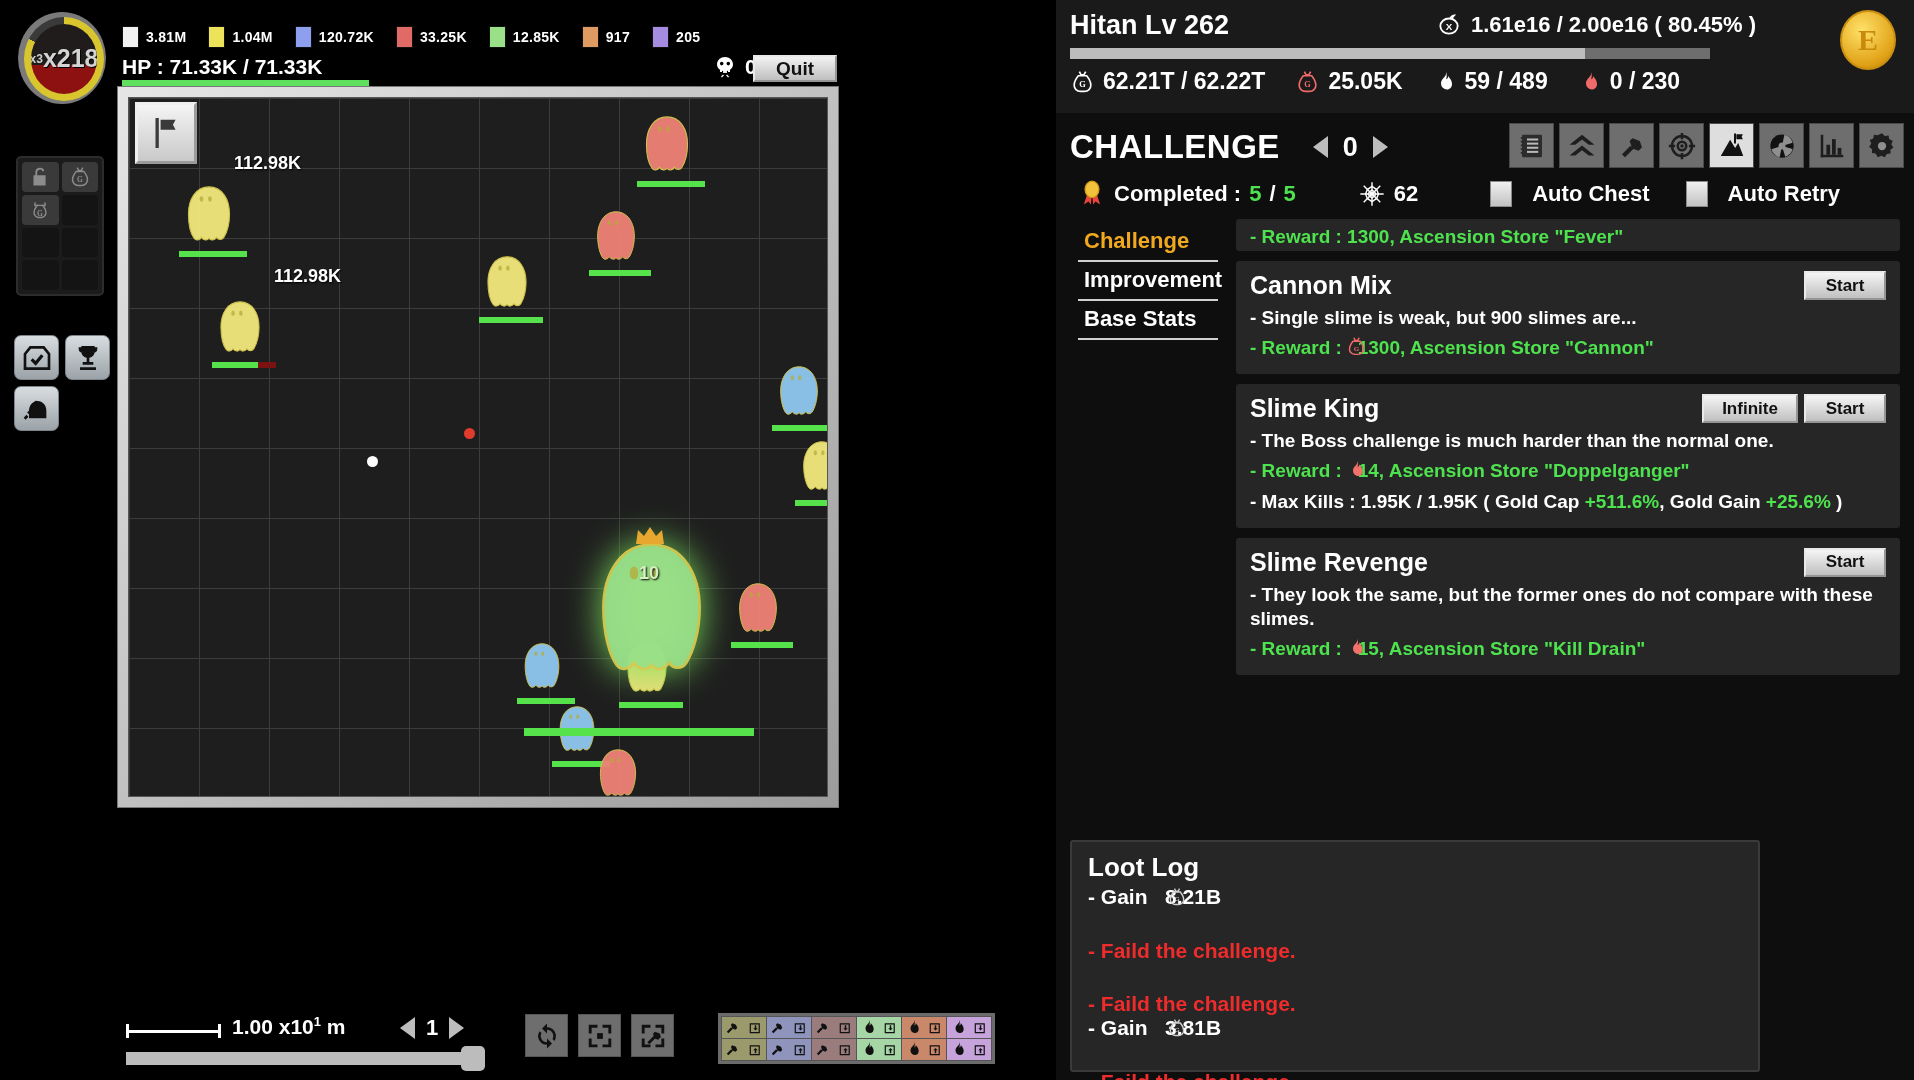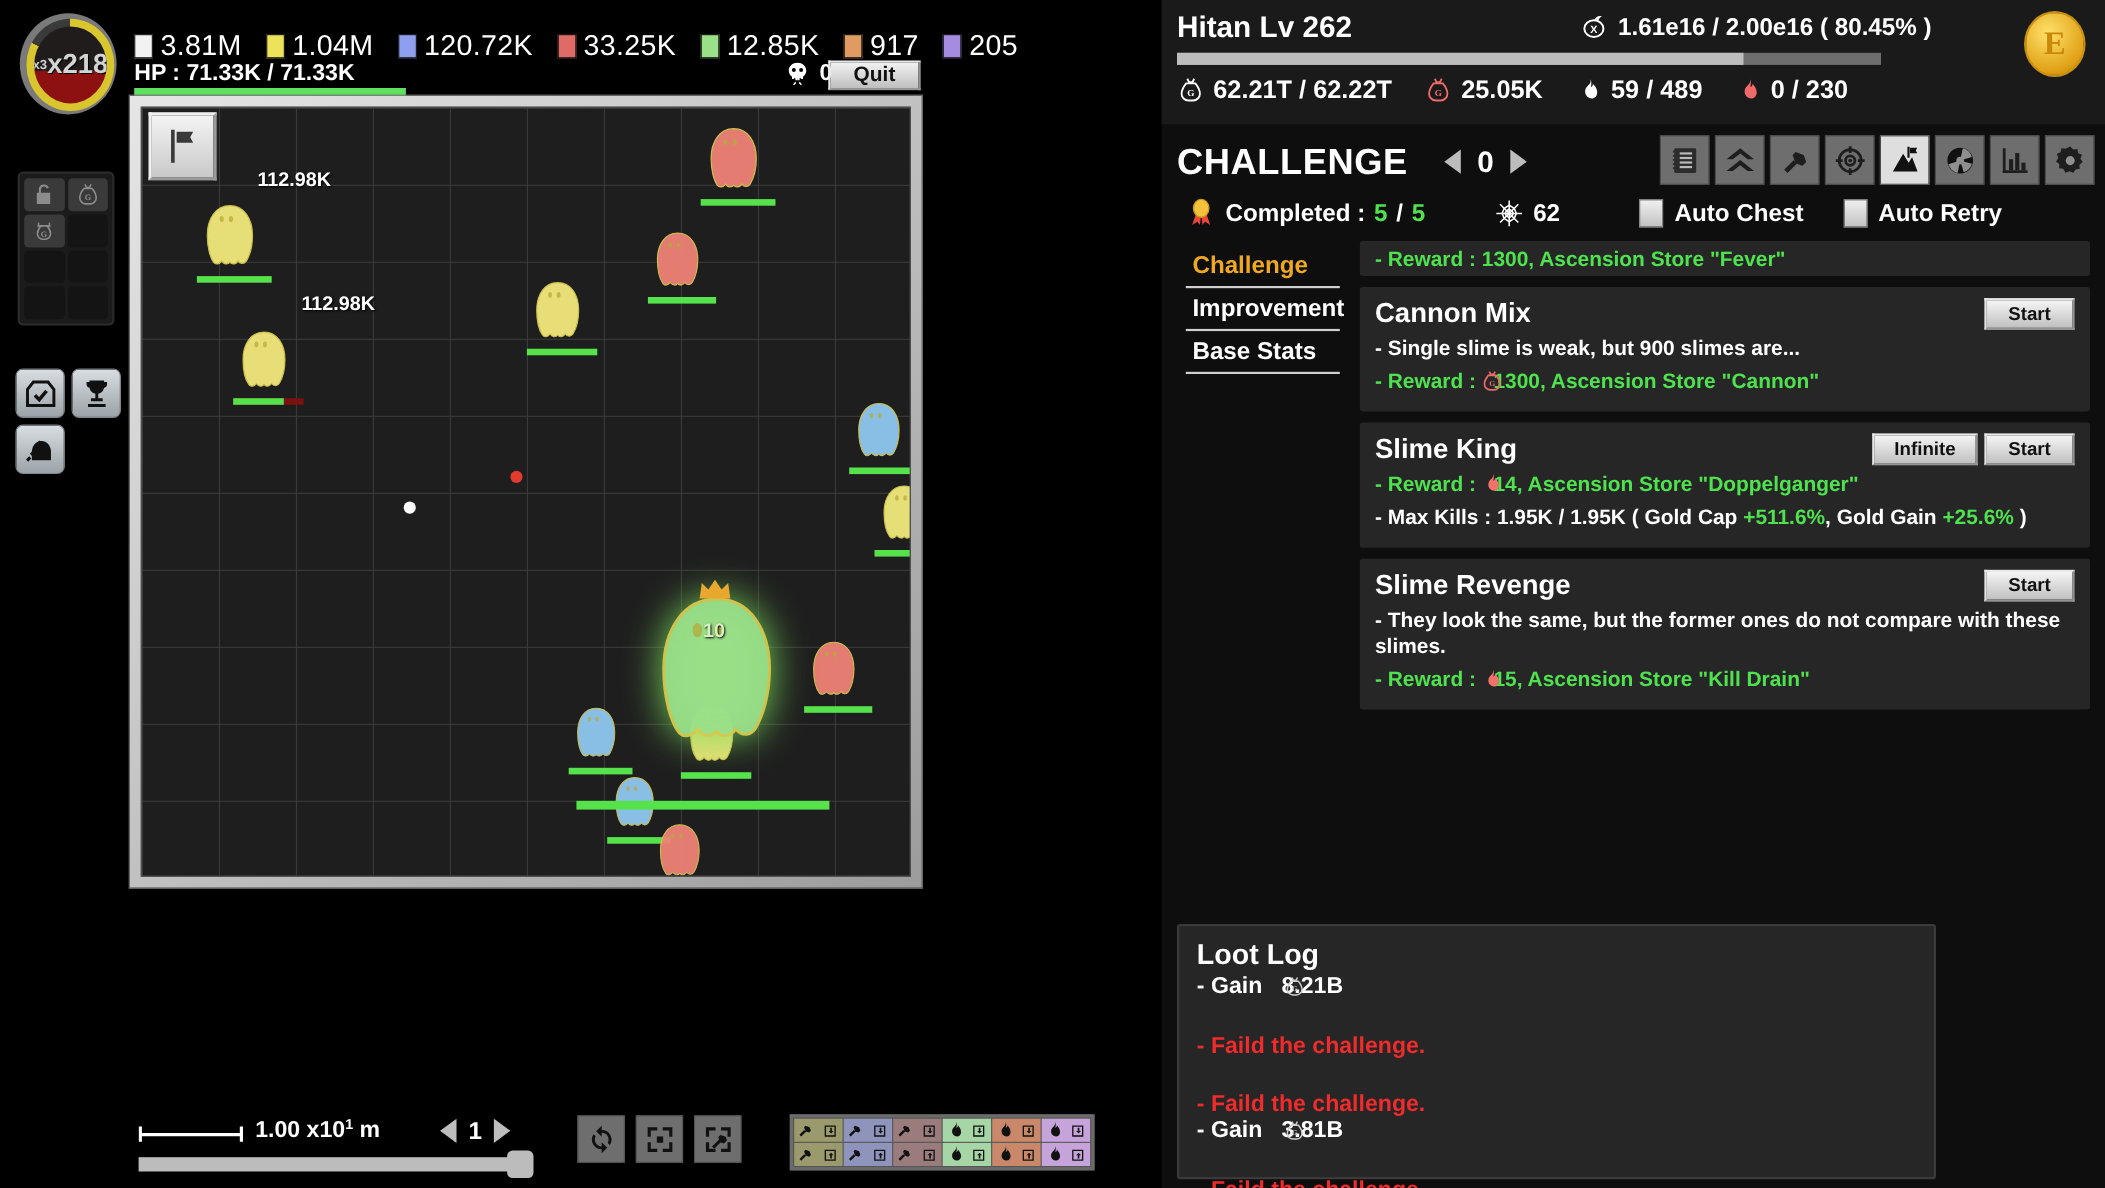--- a/index.html
+++ b/index.html
@@ -30,21 +30,21 @@
     display:flex; flex-direction:row; align-items:center; justify-content:center;
     overflow:hidden;
   }
   .orb-x3{ font-size:12px; font-weight:bold; color:#cfcfcf; line-height:1;}
   .orb-x218{ font-size:25px; font-weight:bold; color:#d4d4d4; line-height:1;
      text-shadow:1px 1px 0 #000; margin-top:-1px;}
   
   #res-row{ position:absolute; left:122px; top:26px; display:flex; align-items:center; gap:22px;}
   .res{ display:flex; align-items:center; gap:7px; }
   .res-sw{ width:17px; height:22px; border:1px solid #111; }
-  .res-val{ font-size:26px; font-weight:normal; letter-spacing:.3px;text-align:center;}
+  .res-val{ font-size:14px; font-weight:bold; letter-spacing:.3px;text-align:center;}
   
   #hp-label{ position:absolute; left:122px; top:55px; font-size:21px; font-weight:bold;}
   #hp-bar-bg{ position:absolute; left:122px; top:80px; width:247px; height:7px; background:#3b3b3b;}
   #hp-bar{ height:100%; background:#5fe05f; width:100%;}
   
   #skull-wrap{ position:absolute; left:713px; top:55px; display:flex; align-items:center; gap:8px;}
   #skull-count{ font-size:21px; font-weight:bold;}
   #quit-btn{
     position:absolute; left:753px; top:55px; width:84px; height:27px;
     background:linear-gradient(#f2f2f2,#bfbfbf);
@@ -142,21 +142,21 @@
   #chal-nav{ display:flex; align-items:center; gap:15px; margin-left:33px;}
   #chal-num{ font-size:27px; font-weight:bold;}
   #icon-bar{ position:absolute; right:10px; top:2px; display:flex; gap:5px;}
   .ibtn{ width:45px; height:45px; background:#6e6e6e; border:1px solid #4a4a4a;
          display:flex; align-items:center; justify-content:center; cursor:pointer;}
   .ibtn.active{ background:#dedede; }
   #summary-row{ display:flex; align-items:center; gap:22px; padding:6px 14px 0 22px;
                 font-size:22px; font-weight:bold;}
   .chk{ width:22px; height:26px; background:linear-gradient(#f0f0f0,#c2c2c2);
         border:1px solid #8a8a8a; cursor:pointer;}
-  .chkwrap{ display:flex; align-items:center; gap:10px; cursor:pointer;}
+  .chkwrap{ display:flex; align-items:center; gap:20px; cursor:pointer;}
   #body-row{ display:flex; padding:10px 14px 0 22px; gap:18px; }
   #side-tabs{ width:140px; flex:none; padding-top:4px;}
   .stab{ font-size:22px; font-weight:bold; padding:5px 0 6px 6px;
          border-bottom:2px solid #d0d0d0; cursor:pointer;}
   .stab.active{ color:#f0a81e;}
   #cards{ flex:1; position:relative; max-height:590px; overflow:hidden;}
   .card{ background:#262626; border-radius:3px; padding:10px 14px 14px; margin-bottom:10px;
          position:relative; }
   .card.cut{ height:32px; overflow:hidden; padding-top:0; }
   .card-title{ font-size:25px; font-weight:bold;}
@@ -874,20 +874,21 @@
           <div class="card-line green" style="position: relative;">- Reward : &nbsp; 1300, Ascension Store "Cannon"<span style="display: inline-block; vertical-align: -4px; position: absolute; left: 96px;">
               <svg width="21" height="21" viewBox="0 0 24 24">
                 <path d="M9 2l1.5 3h3L15 2M8 6h8c2 2.5 4 5 4 9a6 6 0 0 1-6 6h-4a6 6 0 0 1-6-6c0-4 2-6.5 4-9z" fill="none" stroke="#f06a6a" stroke-width="1.7"></path>
                 <text x="12" y="17" font-size="8" text-anchor="middle" fill="#f06a6a" font-family="Liberation Serif" font-weight="bold">G</text>
               </svg>
             </span></div>
           <div class="btn" style="right: 14px; top: 10px; width: 82px; height: 29px;">Start</div>
         </div>
         <div class="card">
           <div class="card-title">Slime King</div>
+          <div class="card-line">- The Boss challenge is much harder than the normal one.</div>
           <div class="card-line green" style="position: relative;">- Reward : &nbsp; 14, Ascension Store "Doppelganger"<span style="display: inline-block; vertical-align: -4px; position: absolute; left: 96px;">
               <svg width="21" height="21" viewBox="0 0 24 24">
                 <path fill="#f0726a" d="M13 2c.5 3-1 4.5-2.5 6S8 11 8 13.5A6 6 0 0 0 14 19.5c3 0 5-2.5 5-5.5 0-4-3-6.5-4-8 .5 2-1 3-1.8 3.2C13.8 7 14 4 13 2z"></path>
               </svg>
             </span></div>
           <div class="card-line">- Max Kills : 1.95K / 1.95K   ( Gold Cap <span class="green">+511.6%</span>,  Gold Gain <span class="green">+25.6%</span> )</div>
           <div class="btn" style="right: 14px; top: 10px; width: 82px; height: 29px;">Start</div>
           <div class="btn" style="right: 102px; top: 10px; width: 96px; height: 29px;">Infinite</div>
         </div>
         <div class="card">

